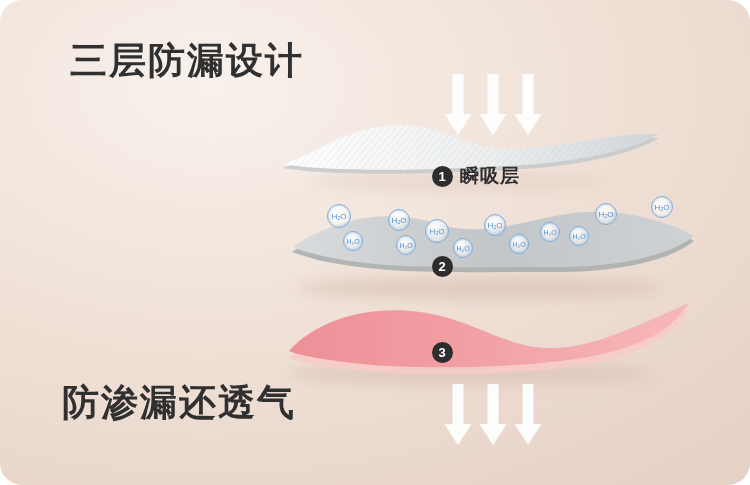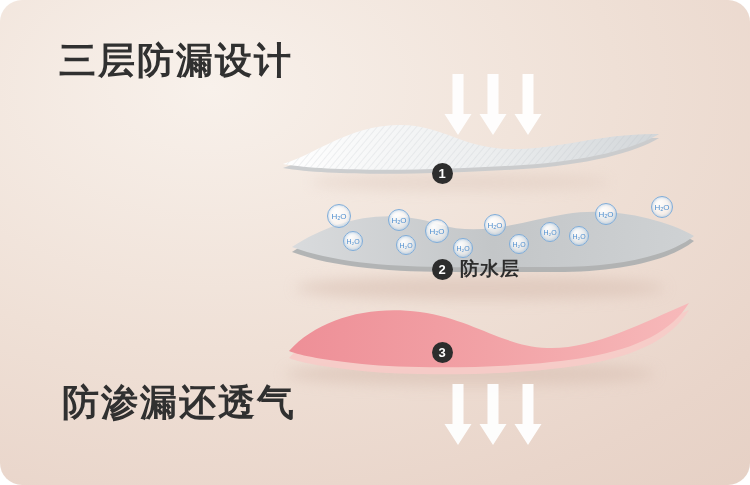--- a/index.html
+++ b/index.html
@@ -4,21 +4,21 @@
 <style>
   html,body{margin:0;padding:0;background:#ffffff;}
   .stage{
     position:relative;width:750px;height:485px;overflow:hidden;
     border-radius:22px;
     background:radial-gradient(120% 120% at 28% 18%, #f8f1eb 0%, #efe0d6 45%, #e9d5ca 75%, #e4cec2 100%);
     font-family:"Liberation Sans", sans-serif;
   }
   .illustration{position:absolute;left:0;top:0;width:750px;height:485px;pointer-events:none;}
   .headline{
-    position:absolute;left:59px;top:36px;
+    position:absolute;left:70px;top:36px;
     font-size:37px;font-weight:700;color:#303030;
     line-height:1.35;letter-spacing:2px;
   }
   .footer-text{
     position:absolute;left:62px;top:378px;
     font-size:37px;font-weight:700;color:#303030;letter-spacing:2px;text-align:right;
   }
   .layer-label{
     position:absolute;display:flex;align-items:center;
     font-size:19px;font-weight:700;color:#2d2d2d;letter-spacing:1px;
@@ -114,24 +114,24 @@
   <span class="bubble" style="left:453px;top:238px;width:18px;height:18px;font-size:7px;">H₂O</span>
   <span class="bubble" style="left:484px;top:214px;width:20px;height:20px;">H₂O</span>
   <span class="bubble" style="left:509px;top:234px;width:18px;height:18px;font-size:7px;">H₂O</span>
   <span class="bubble" style="left:540px;top:222px;width:18px;height:18px;font-size:7px;">H₂O</span>
   <span class="bubble" style="left:569px;top:226px;width:18px;height:18px;font-size:7px;">H₂O</span>
   <span class="bubble" style="left:595px;top:203px;width:20px;height:20px;">H₂O</span>
   <span class="bubble" style="left:651px;top:196px;width:20px;height:20px;">H₂O</span>
 
   <div class="layer-label" style="left:432px;top:163px;">
     <span class="num">1</span>
+    <span class="txt">瞬吸层</span>
   </div>
   <div class="layer-label" style="left:432px;top:256px;">
     <span class="num">2</span>
-    <span class="txt">防水层</span>
   </div>
   <div class="layer-label" style="left:432px;top:342px;">
     <span class="num">3</span>
   </div>
 
   <div class="footer-text">防渗漏还透气</div>
 
 </div>
 
 </body></html>

